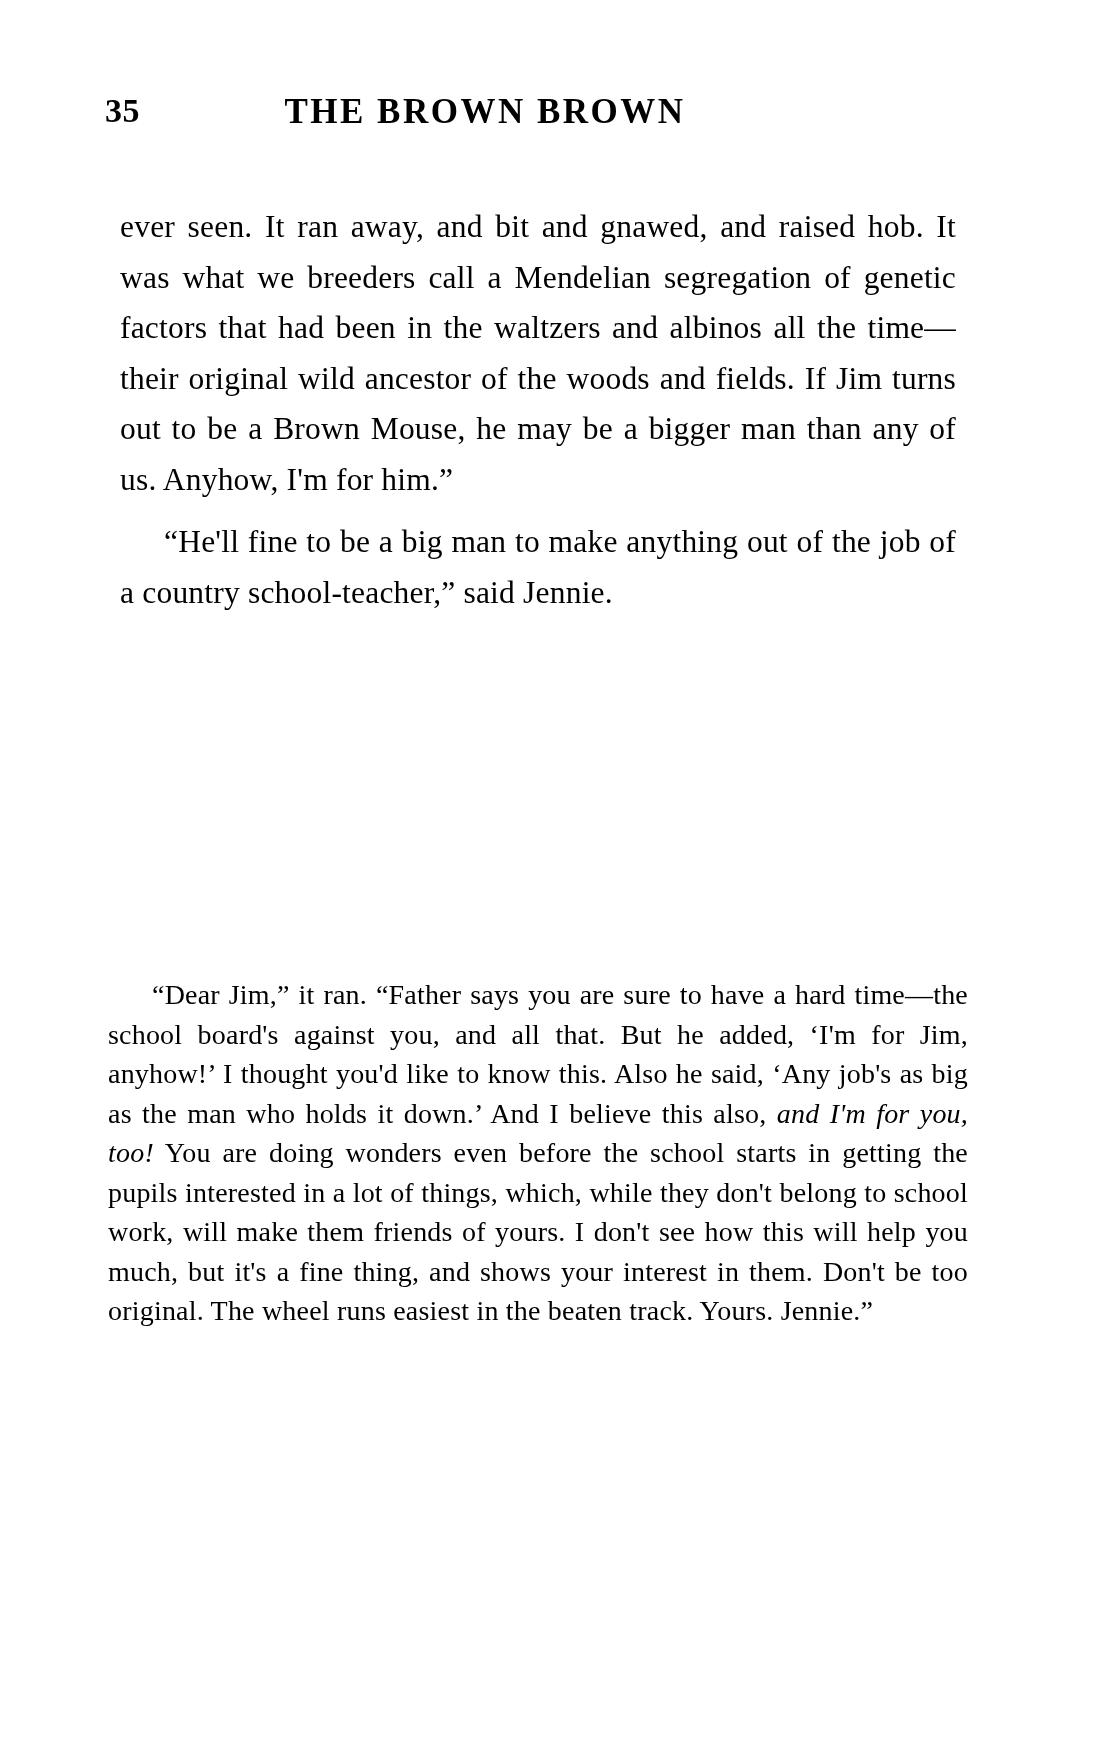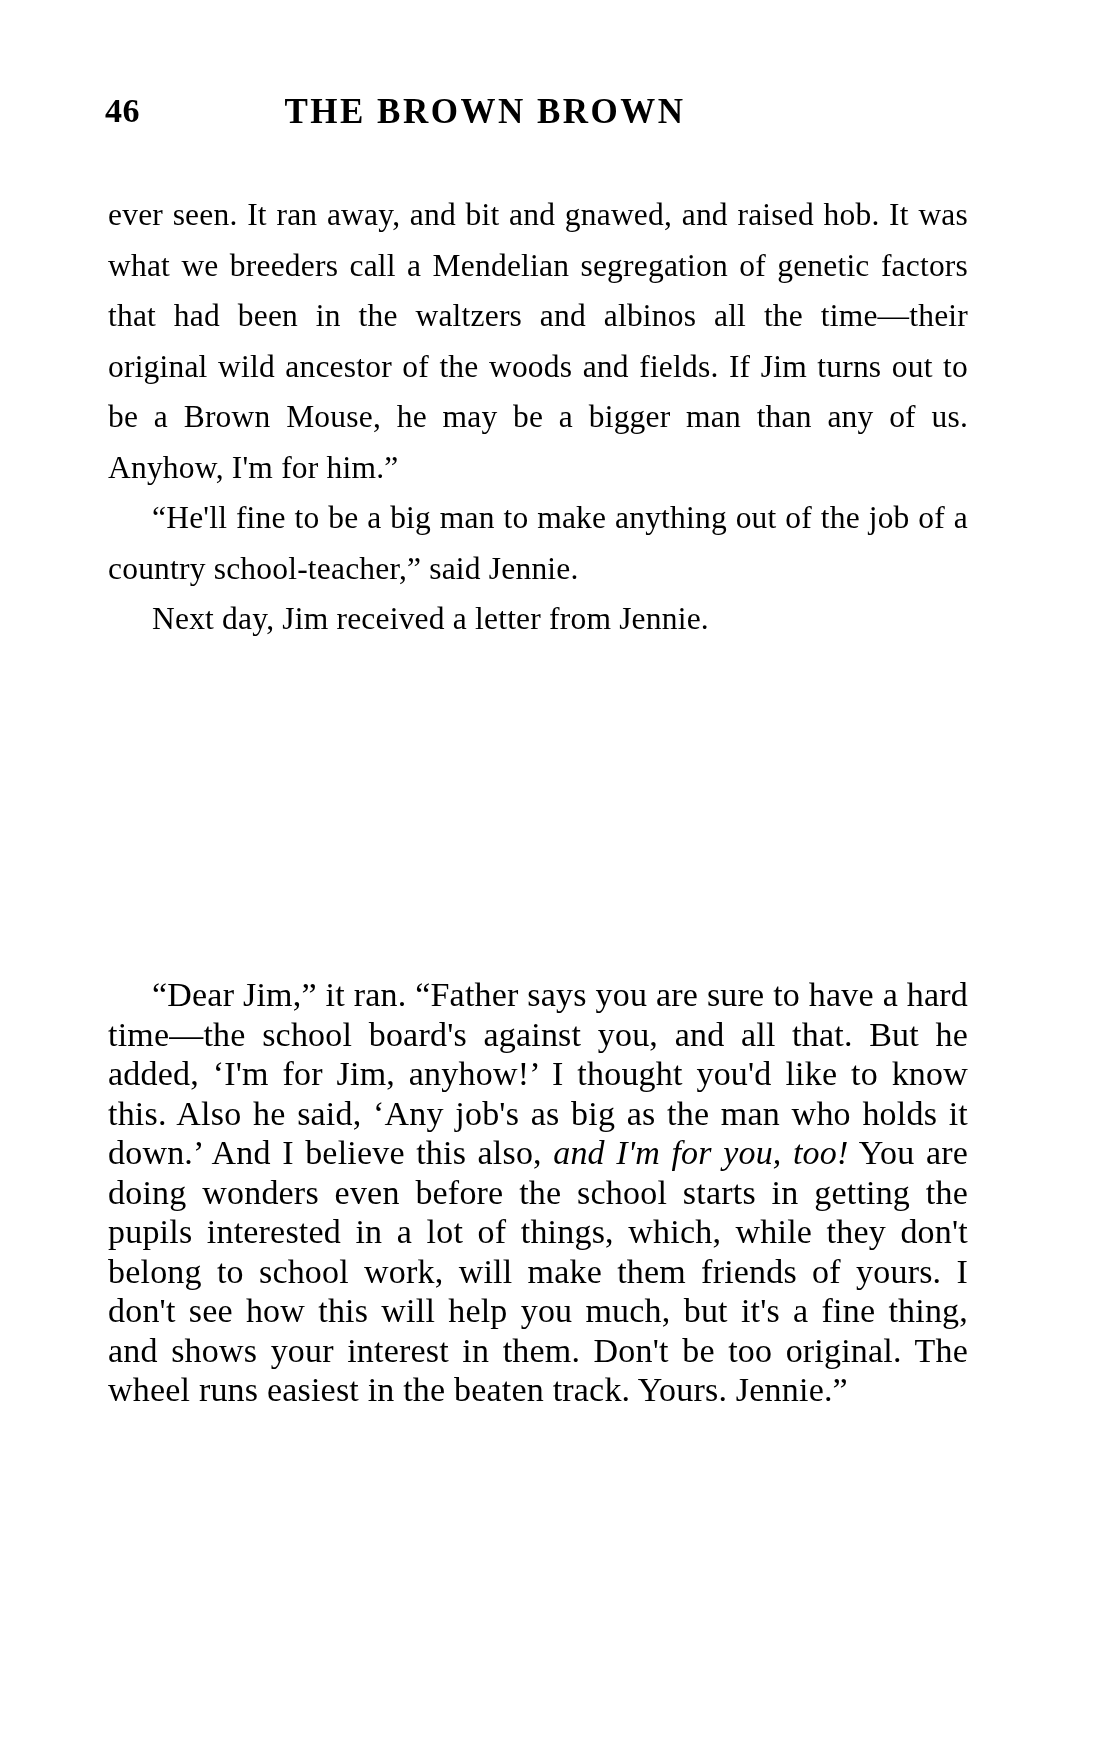--- a/index.html
+++ b/index.html
@@ -47,39 +47,39 @@
     font-weight: bold;
     letter-spacing: 2.5px;
   }
   .body-block {
     position: absolute;
     left: 108px;
     top: 190px;
     width: 860px;
   }
   .body-block p {
-    margin: 0;
+    margin: 12px;
     font-size: 31.5px;
     line-height: 50.5px;
     text-align: justify;
     text-justify: inter-word;
     letter-spacing: 0.2px;
   }
   .body-block p.indent {
     text-indent: 44px;
   }
   .letter-block {
     position: absolute;
     left: 108px;
     top: 975px;
     width: 860px;
   }
   .letter-block p {
     margin: 0;
-    font-size: 34px;
+    font-size: 28px;
     line-height: 39.5px;
     text-align: justify;
     text-justify: inter-word;
     letter-spacing: 0.2px;
   }
   .letter-block p.indent {
     text-indent: 44px;
   }
   .letter-block i {
     font-style: italic;
@@ -89,27 +89,26 @@
   .letter-block p:last-child {
     text-align-last: left;
   }
 </style>
 </head>
 <body>
 
 <div class="page">
 
   <div class="header">
-    <div class="folio">46</div>
+    <div class="folio">35</div>
     <div class="running-title">THE BROWN BROWN</div>
   </div>
 
   <div class="body-block">
     <p>ever seen.  It ran away, and bit and gnawed, and raised hob.  It was what we breeders call a Mendelian segregation of genetic factors that had been in the waltzers and albinos all the time—their original wild ancestor of the woods and fields.  If Jim turns out to be a Brown Mouse, he may be a bigger man than any of us.  Anyhow, I'm for him.”</p>
     <p class="indent">“He'll fine to be a big man to make anything out of the job of a country school-teacher,” said Jennie.</p>
-    <p class="indent">Next day, Jim received a letter from Jennie.</p>
   </div>
 
   <div class="letter-block">
     <p class="indent"><span>“Dear Jim,” it ran.  “Father says you are sure to have a hard time—the school board's against you, and all that.  But he added, ‘I'm for Jim, anyhow!’  I thought you'd like to know this.  Also he said, ‘Any job's as big as the man who holds it down.’  And I believe this also, </span><i>and I'm for you, too!</i><span>  You are doing wonders even before the school starts in getting the pupils interested in a lot of things, which, while they don't belong to school work, will make them friends of yours.  I don't see how this will help you much, but it's a fine thing, and shows your interest in them.  Don't be too original.  The wheel runs easiest in the beaten track.  Yours. Jennie.”</span></p>
   </div>
 
 </div>
 
 </body></html>

